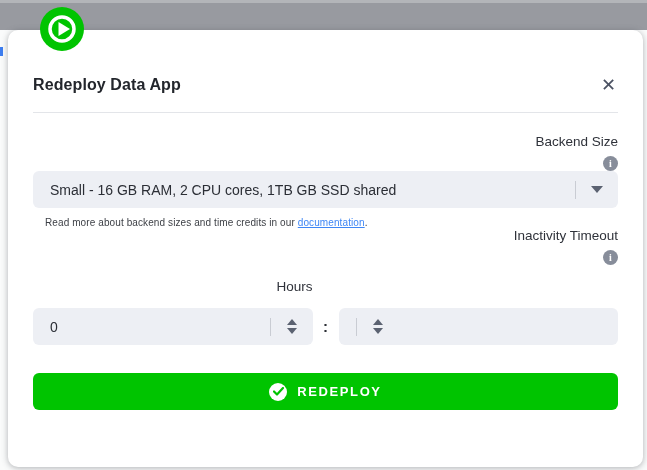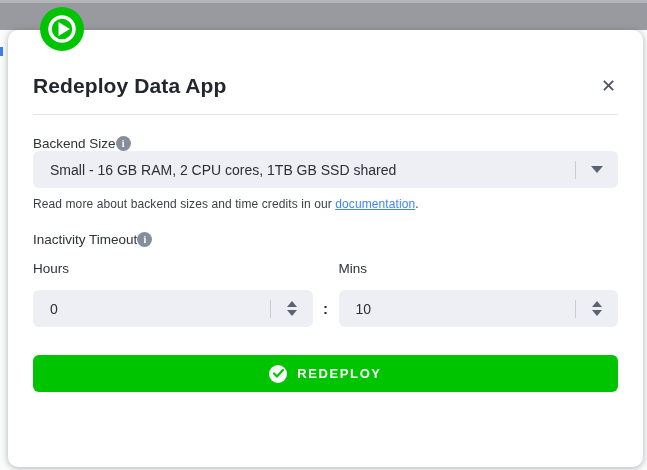--- a/index.html
+++ b/index.html
@@ -33,34 +33,34 @@
 
   
   .app-badge {
     position: absolute; left: 32px; top: -23px; width: 44px; height: 44px;
   }
 
   .title-row {
     display: flex; align-items: center; justify-content: space-between;
     padding-top: 44px;
   }
-  .title { font-size: 21px; font-weight: 700; color: #23262c; letter-spacing: .1px; }
+  .title { font-size: 16px; font-weight: 700; color: #23262c; letter-spacing: .1px; }
   .close-btn {
     background: none; border: none; cursor: pointer;
     font-size: 18px; line-height: 18px; color: #4b5263; font-weight: 400;
     padding: 2px;
   }
   .title-divider { height: 1px; background: #e3e5e9; border: none; margin-top: 16px; }
 
   .field-label {
-    display: flex; align-items: flex-end; 
-    font-size: 13.5px; color: #2f323a;
+    display: flex; align-items: flex-end; gap: 7px;
+    font-size: 13.5px; color: #2f323a; flex-direction: column;
   }
   .lbl-backend { margin-top: 21px; }
-  .lbl-timeout { margin-top: 21px; }
+  .lbl-timeout { }
 
   .info-icon {
     width: 15px; height: 15px; border-radius: 50%;
     background: #878d9a; color: #ffffff;
     font-size: 10px; font-weight: 700; font-family: "Liberation Serif", serif;
     display: inline-flex; align-items: center; justify-content: center;
     cursor: pointer;
   }
 
   .select-field, .num-field {
@@ -73,21 +73,21 @@
   .select-text { flex: 1; padding-left: 17px; white-space: nowrap; overflow: hidden; }
   .field-sep { width: 1px; height: 18px; background: #c9ccd3; }
   .caret-box { width: 42px; display: flex; align-items: center; justify-content: center; }
   .caret-down {
     width: 0; height: 0;
     border-left: 6px solid transparent; border-right: 6px solid transparent;
     border-top: 7px solid #5b6271;
   }
 
   .helper {
-    margin-top: 9px; font-size: 12px; color: #3c3f45; letter-spacing: .1px;
+    margin-top: 9px; font-size: 10px; color: #3c3f45; letter-spacing: .1px; margin-left: 12px;
   }
   .helper a { color: #3e86f5; text-decoration: underline; cursor: pointer; }
 
   .time-grid {
     margin-top: 14px;
     display: grid; grid-template-columns: 1fr 26px 1fr; align-items: end;
   }
   .time-col .field-label { margin-bottom: 14px; }
   .num-field { padding-left: 17px; }
   .num-input {
@@ -172,23 +172,21 @@
           <input class="num-input" type="text" value="0" style="">
           <span class="field-sep"></span>
           <span class="stepper">
               <span class="tri-up"></span>
               <span class="tri-down"></span>
             </span>
         </div>
       </div>
       <div class="colon-cell">:</div>
       <div class="time-col">
-        <div class="field-label">Mins</div>
         <div class="num-field">
-          <input class="num-input" type="text" value="10" style="">
           <span class="field-sep"></span>
           <span class="stepper">
               <span class="tri-up"></span>
               <span class="tri-down"></span>
             </span>
         </div>
       </div>
     </div>
 
     <button class="redeploy-btn">

